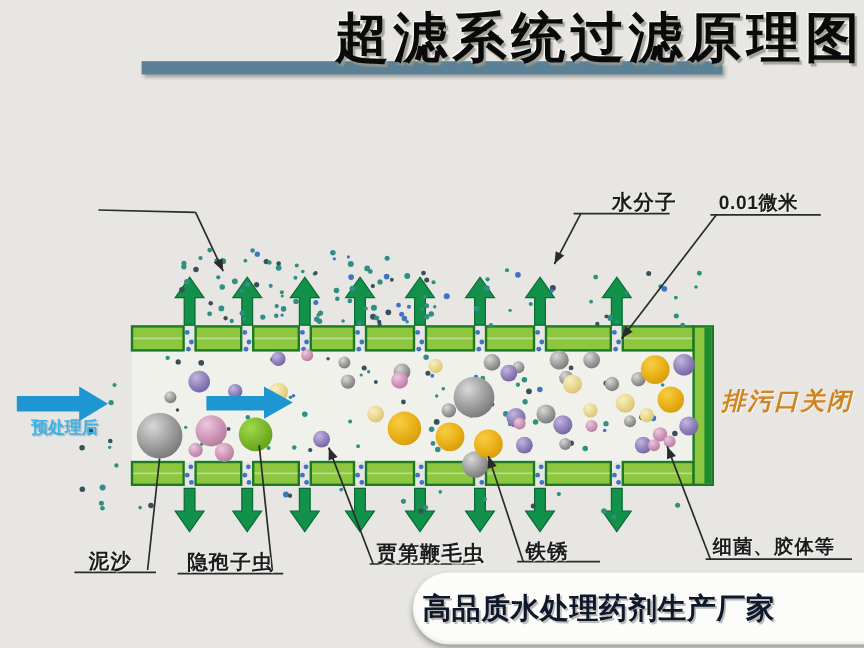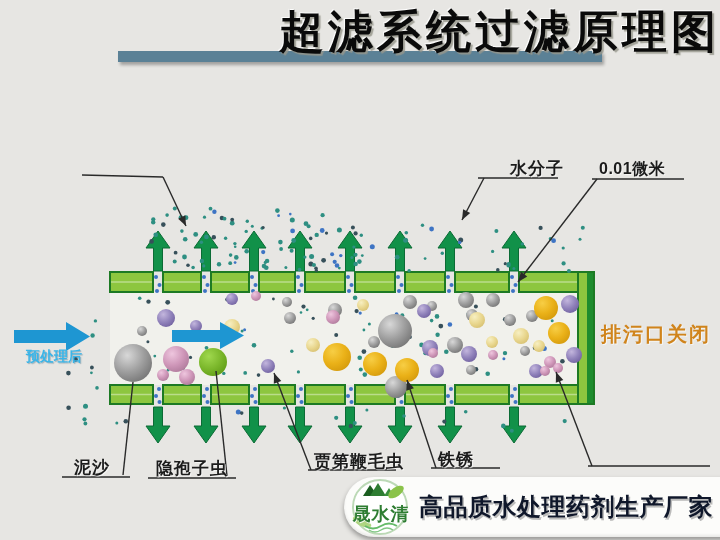--- a/index.html
+++ b/index.html
@@ -498,41 +498,29 @@
         <path d="M556 372 L563.3118996728551 379.90797845053345 L555.8410456592858 382.7691565833898 Z" fill="#2a2a2a"></path>
       </g>
     </svg>
 
 
 
   <div class="callout" style="left:510px;top:157px;font-size:17px;">水分子</div>
 
   <div class="callout" style="left:599px;top:159px;font-size:16px;letter-spacing:0.5px;">0.01微米</div>
 
-  <div class="callout lbl-orange" style="left:601px;top:321px;font-size:20px;letter-spacing:2px;">排污口关闭</div>
+  <div class="callout lbl-orange" style="left:601px;top:321px;font-size:20px;letter-spacing:2px;font-style:italic;">排污口关闭</div>
 
   <div class="feed-label">
     <div>预处理后</div>
   </div>
 
   <div class="callout" style="left:74px;top:456px;">泥沙</div>
   <div class="callout" style="left:314px;top:450px;">贾第鞭毛虫</div>
   <div class="callout" style="left:156px;top:457px;">隐孢子虫</div>
   <div class="callout" style="left:438px;top:448px;">铁锈</div>
+  <div class="callout" style="left:594px;top:446px;font-size:16px;">细菌、胶体等</div>
 
   <div class="banner">
-    <div class="logo">
-      <svg width="62" height="58" viewBox="0 0 62 58">
-        <circle cx="31" cy="29" r="27" fill="#ffffff" stroke="#bcd9b6" stroke-width="2"></circle>
-        <path d="M14 18 L21 7 L26 14 L23 18 Z" fill="#1b5e20"></path>
-        <path d="M21 18 L29 5 L37 18 Z" fill="#2e7d32"></path>
-        <path d="M35 18 L40 10 L45 18 Z" fill="#388e3c"></path>
-        <ellipse cx="47" cy="14" rx="9" ry="4.5" fill="#8bc34a" transform="rotate(-35 47 14)"></ellipse>
-        <ellipse cx="13" cy="44" rx="10" ry="4" fill="#aed581" transform="rotate(25 13 44)"></ellipse>
-        <path d="M16 48 q8 5 16 0 q8 -5 16 0" fill="none" stroke="#66bb6a" stroke-width="2"></path>
-        <path d="M20 52 q6 4 12 0 q6 -4 12 0" fill="none" stroke="#81c784" stroke-width="1.5"></path>
-      </svg>
-      <span class="logo-text">晟水清</span>
-    </div>
     <div class="company">高品质水处理药剂生产厂家</div>
   </div>
 
 </div>
 
 </body></html>

